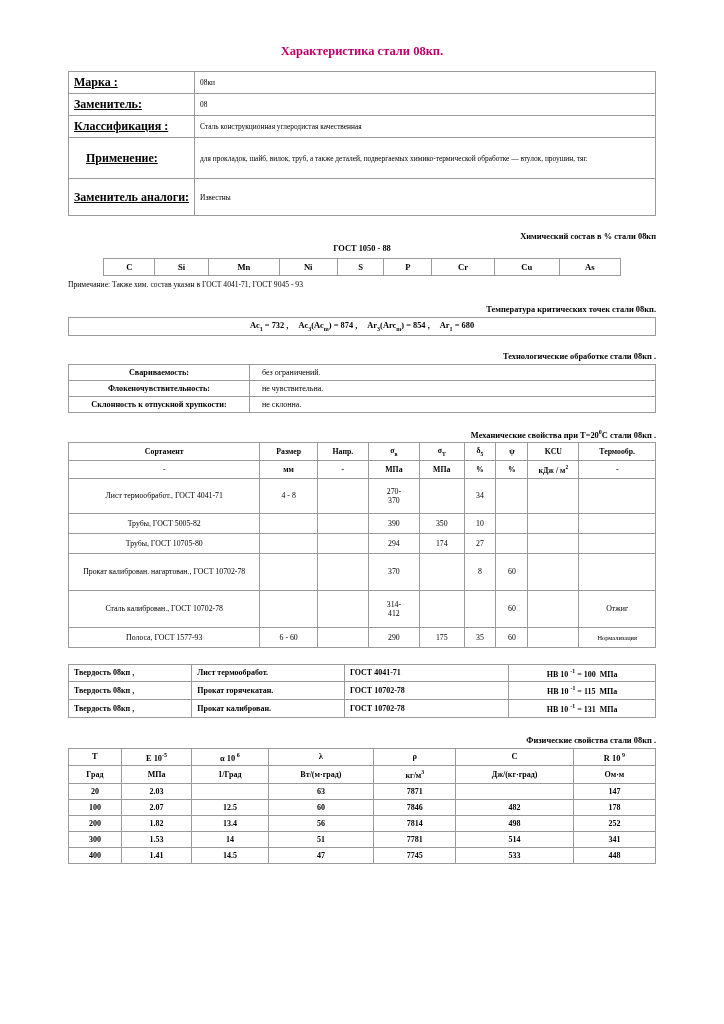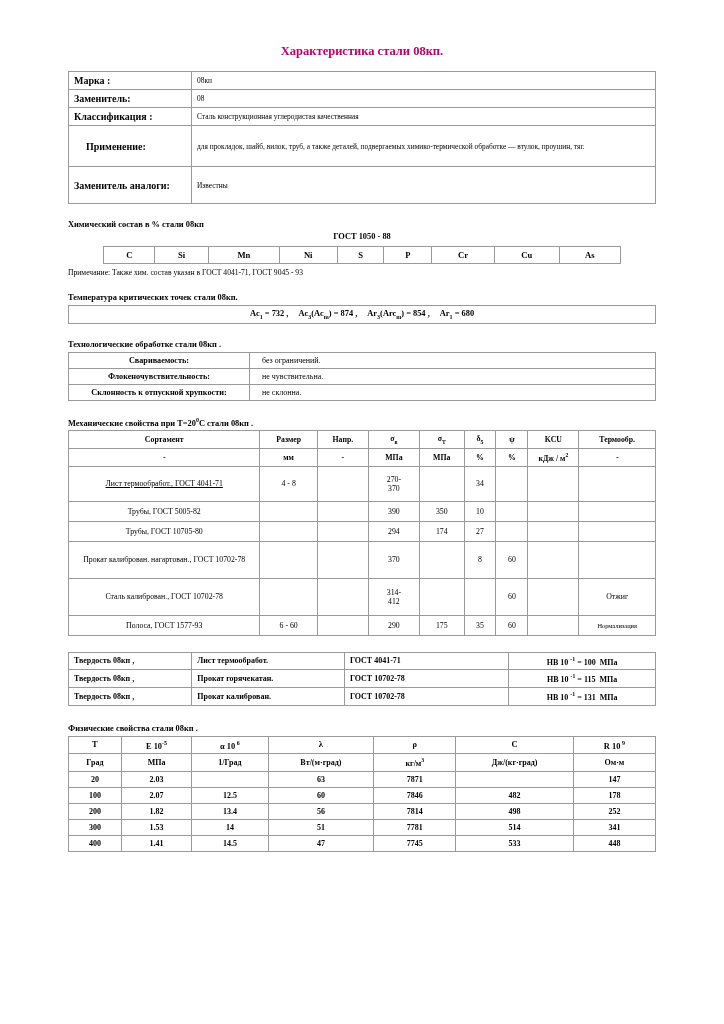--- a/index.html
+++ b/index.html
@@ -35,25 +35,26 @@
     width: 100%;
     font-size: 8px;
   }
   table.b td, table.b th {
     border: 1px solid #9a9a9a;
     padding: 3px 5px;
     vertical-align: middle;
   }
   .lbl {
     font-weight: bold;
-    font-size: 10px;
+    font-size: 12px;
     white-space: nowrap;
+    text-decoration: underline;
   }
   .section-title {
-    text-align: left;
+    text-align: right;
     font-weight: bold;
     font-size: 8.4px;
     margin: 16px 0 3px 0;
   }
   .section-sub {
     text-align: center;
     font-size: 8.4px;
     margin: 0 0 5px 0;
     font-weight: bold;
   }
@@ -195,21 +196,21 @@
         <td>-</td>
         <td>МПа</td>
         <td>МПа</td>
         <td>%</td>
         <td>%</td>
         <td class="small">кДж / м<sup>2</sup></td>
         <td>-</td>
       </tr>
 
       <tr>
-        <td class="name" style="height:24px;text-decoration:underline;">Лист термообработ., ГОСТ 4041-71</td>
+        <td class="name" style="height:24px;">Лист термообработ., ГОСТ 4041-71</td>
         <td>4 - 8</td>
         <td></td>
         <td>270-<br>370</td>
         <td></td>
         <td>34</td>
         <td></td>
         <td></td>
         <td></td>
       </tr>
       <tr>

